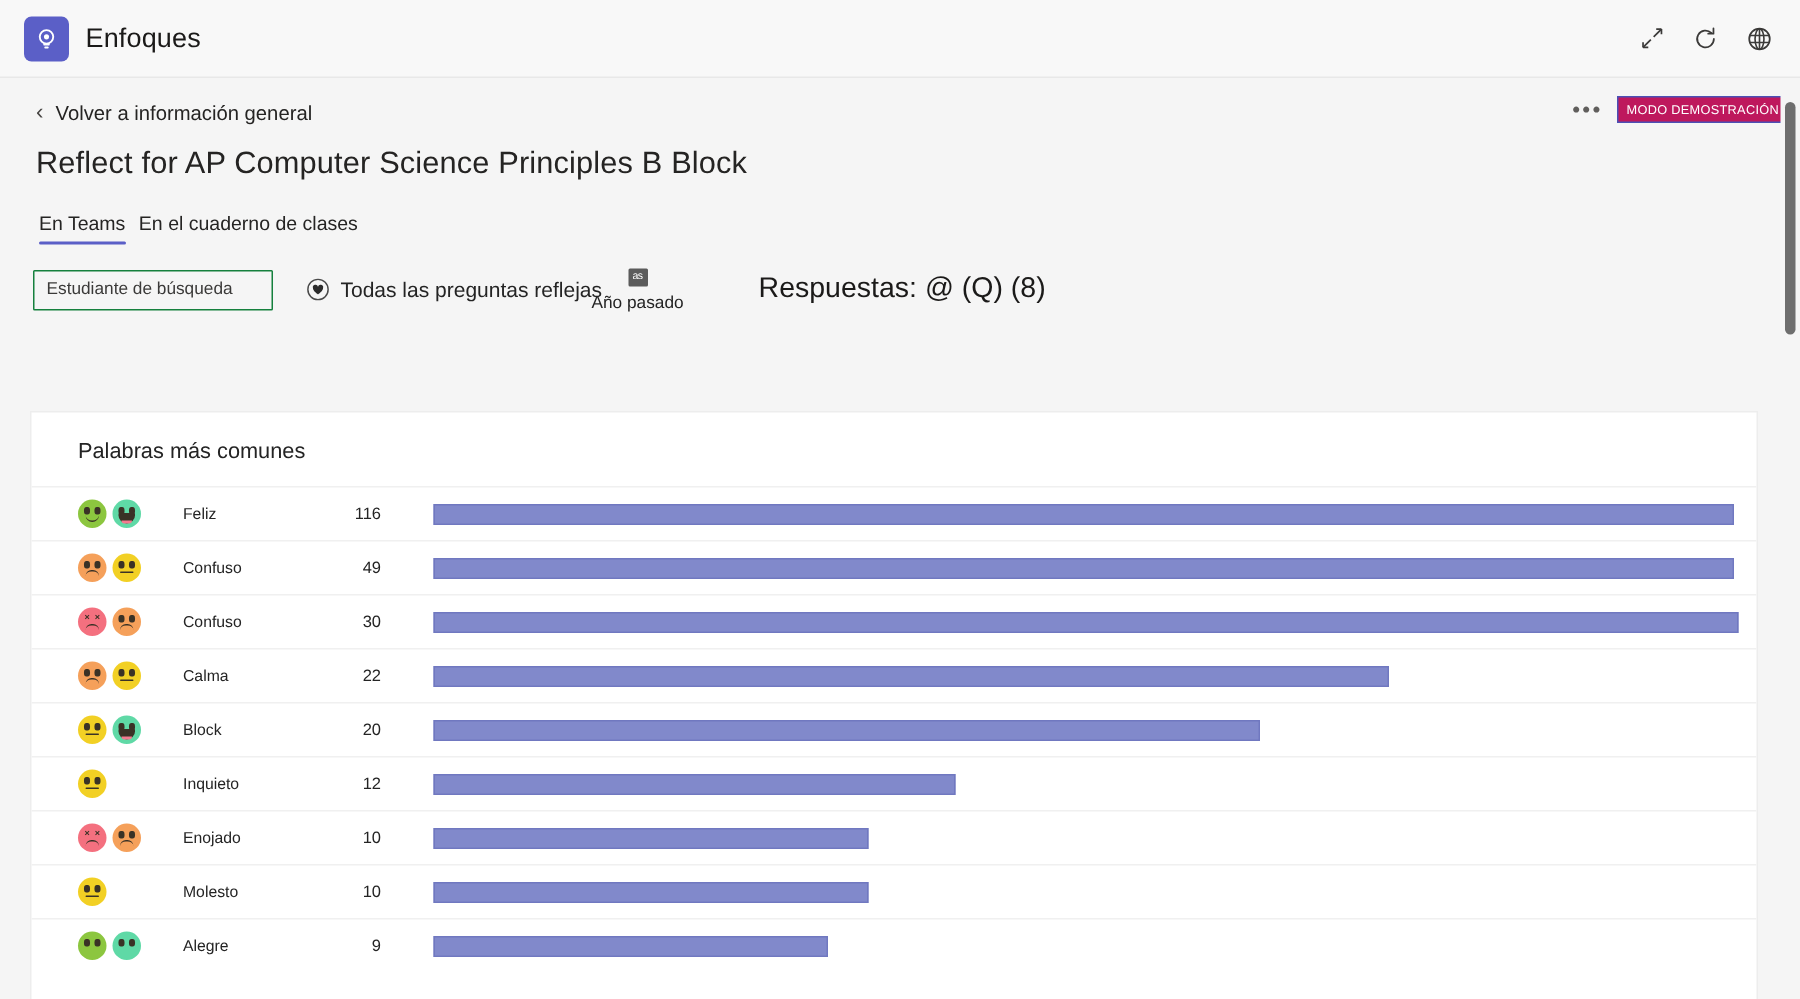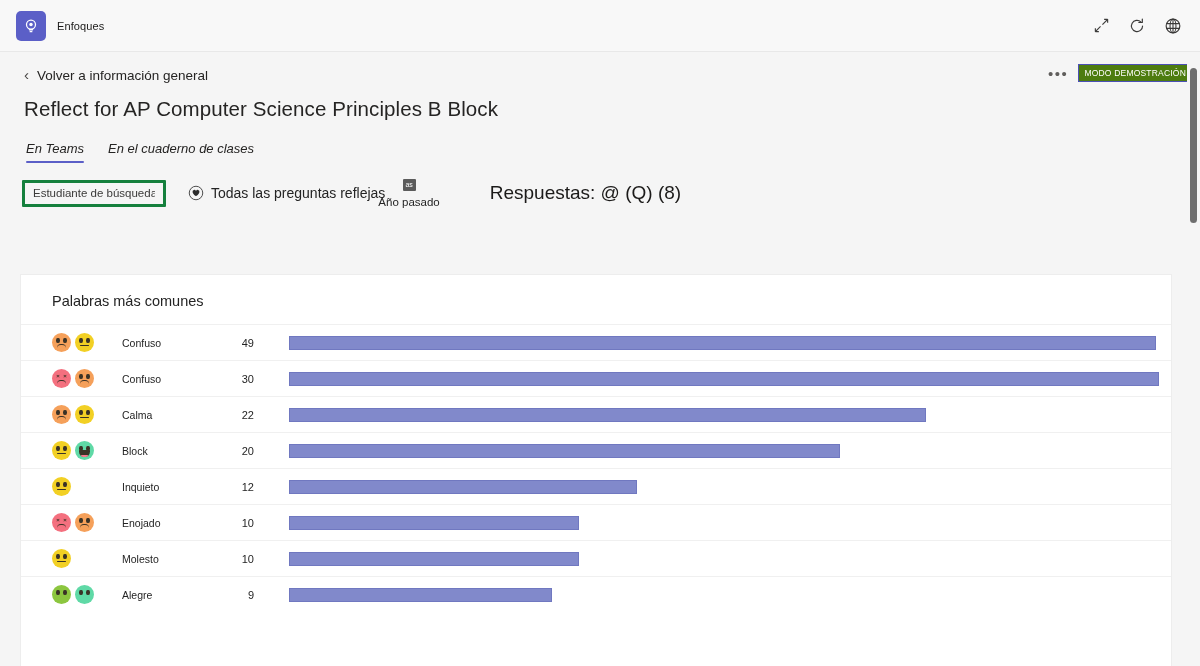--- a/index.html
+++ b/index.html
@@ -23,21 +23,21 @@
   }
   .app-icon {
     width: 30px; height: 30px;
     border-radius: 5px;
     background: #5b5fc7;
     display: flex; align-items: center; justify-content: center;
     flex: 0 0 auto;
   }
   .app-title {
     margin-left: 11px;
-    font-size: 11px;
+    font-size: 18px;
     color: #1b1a19;
     letter-spacing: .1px;
   }
   .titlebar-actions {
     margin-left: auto;
     display: flex;
     align-items: center;
     gap: 14px;
   }
   .tb-icon {
@@ -86,45 +86,44 @@
   }
   .ellipsis {
     color: #605e5c;
     font-size: 15px;
     letter-spacing: 1.5px;
     cursor: pointer;
     line-height: 1;
     padding: 0 4px;
   }
   .demo-badge {
-    background: #4d7c0f;
+    background: #be185d;
     color: #ffffff;
     font-size: 8.5px;
     letter-spacing: .2px;
     padding: 3px 5px 3px 5px;
     border: 1px solid #4b4fb5;
     white-space: nowrap;
   }
 
   .page-title {
     font-size: 20.5px;
     font-weight: 400;
     color: #252423;
     padding: 14px 15px 0 24px;
     letter-spacing: .1px;
   }
 
   
   .tabs {
     display: flex;
     align-items: flex-end;
-    gap: 24px;
+    gap: 9px;
     padding: 16px 0 0 26px;
     height: 42px;
-    font-style: italic;
   }
   .tab {
     font-size: 13px;
     color: #252423;
     padding-bottom: 7px;
     cursor: pointer;
     position: relative;
     white-space: nowrap;
   }
   .tab.active::after {
@@ -138,23 +137,23 @@
 
   
   .toolbar {
     display: flex;
     align-items: center;
     padding: 12px 0 0 22px;
     height: 48px;
     gap: 0;
   }
   .search-box {
-    width: 144px;
+    width: 160px;
     height: 27px;
-    border: 3px solid #15803d;
+    border: 1px solid #15803d;
     background: #f5f5f5;
     font-family: "Liberation Sans", sans-serif;
     font-size: 11.5px;
     color: #3b3a39;
     padding: 0 8px;
     outline: none;
     border-radius: 1px;
   }
   .search-box::placeholder { color: #3b3a39; opacity: 1; }
 
@@ -431,20 +430,39 @@
     </div>
 
     <div class="responses-heading">Respuestas: @ (Q) (8)</div>
   </div>
 
   <div class="card">
     <div class="card-title">Palabras más comunes</div>
     <div class="chart" id="chart">
         <div class="row">
           <div class="emoji-cell">
+            <div class="emo" style="background: rgb(140, 198, 63);">
+              <span class="eye l"></span>
+              <span class="eye r"></span>
+              <span class="mouth-smile"></span>
+            </div>
+            <div class="emo" style="background: rgb(95, 217, 166);">
+              <span class="eye l"></span>
+              <span class="eye r"></span>
+              <span class="mouth-open"></span>
+            </div>
+          </div>
+          <div class="word-label">Feliz</div>
+          <div class="count-cell">116</div>
+          <div class="bar-track">
+            <div class="bar" style="background: rgb(129, 137, 203); border-color: rgb(112, 120, 192); width: 99.6583%;"></div>
+          </div>
+        </div>
+        <div class="row">
+          <div class="emoji-cell">
             <div class="emo" style="background: rgb(245, 160, 90);">
               <span class="eye l"></span>
               <span class="eye r"></span>
               <span class="mouth-frown"></span>
             </div>
             <div class="emo" style="background: rgb(242, 208, 36);">
               <span class="eye l"></span>
               <span class="eye r"></span>
               <span class="mouth-flat"></span>
             </div>

